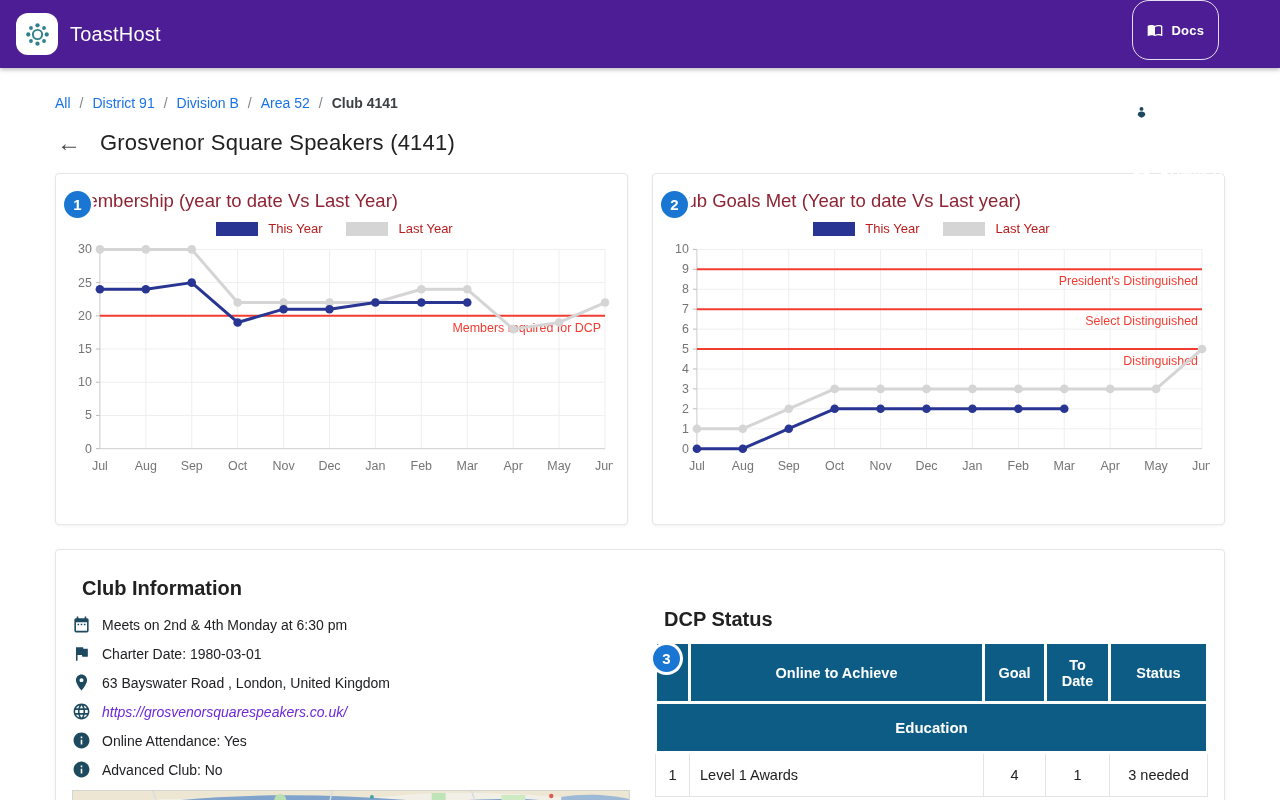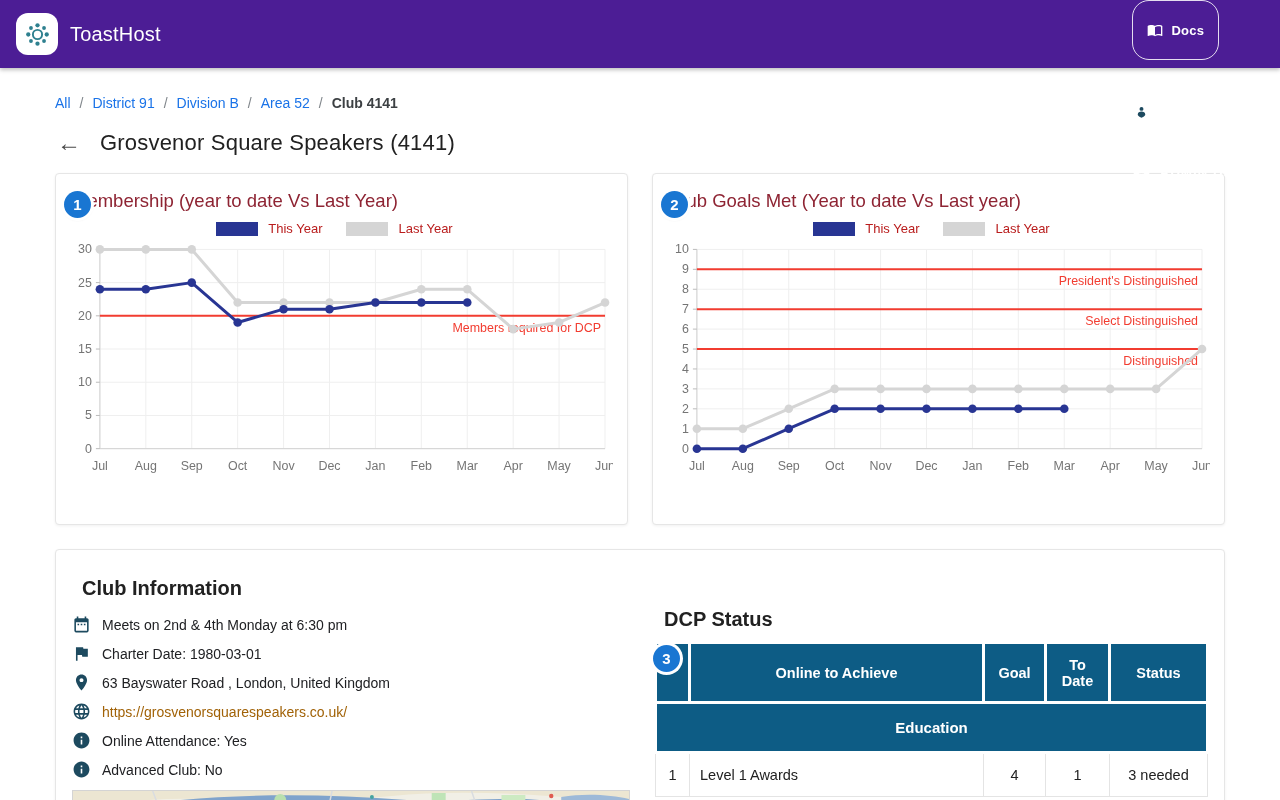--- a/index.html
+++ b/index.html
@@ -65,21 +65,21 @@
   .legend .lbl { margin-right:14px; }
   svg.chart { width:100%; height:236px; display:block; margin-top:5px; }
   svg text { font-family:"Liberation Sans", sans-serif; }
 
   
   .bottom-card { margin-top:24px; display:flex; padding:16px; gap:24px; height:310px; }
   .club-col { width:558px; }
   .club-col h2, .dcp-col h2 { font-size:20px; line-height:24px; font-weight:700; color:#212121; margin:10px; }
   .club-list { list-style:none; margin:8px 0 0; padding:0; }
   .club-list li { display:flex; align-items:center; gap:11px; height:29px; font-size:14px; color:#202124; }
-  .club-list a { color:#a16207; cursor:pointer; }
+  .club-list a { color:#6d28d9; cursor:pointer;font-style:italic; }
   .map { margin-top:6px; border:1px solid #d4d4d4; height:60px; overflow:hidden; }
   .map svg { display:block; }
 
   .dcp-col { flex:1; }
   .dcp-col h2 { margin-top:41px; }
   .table-wrap { position:relative; margin-top:9px; }
   .table-badge { left:-1px; top:4px; }
   table { border-collapse:collapse; width:555px; font-size:14.5px; table-layout:fixed; }
   thead th {
     background:#0d5c85; color:#fff; border:3px solid #fff;

